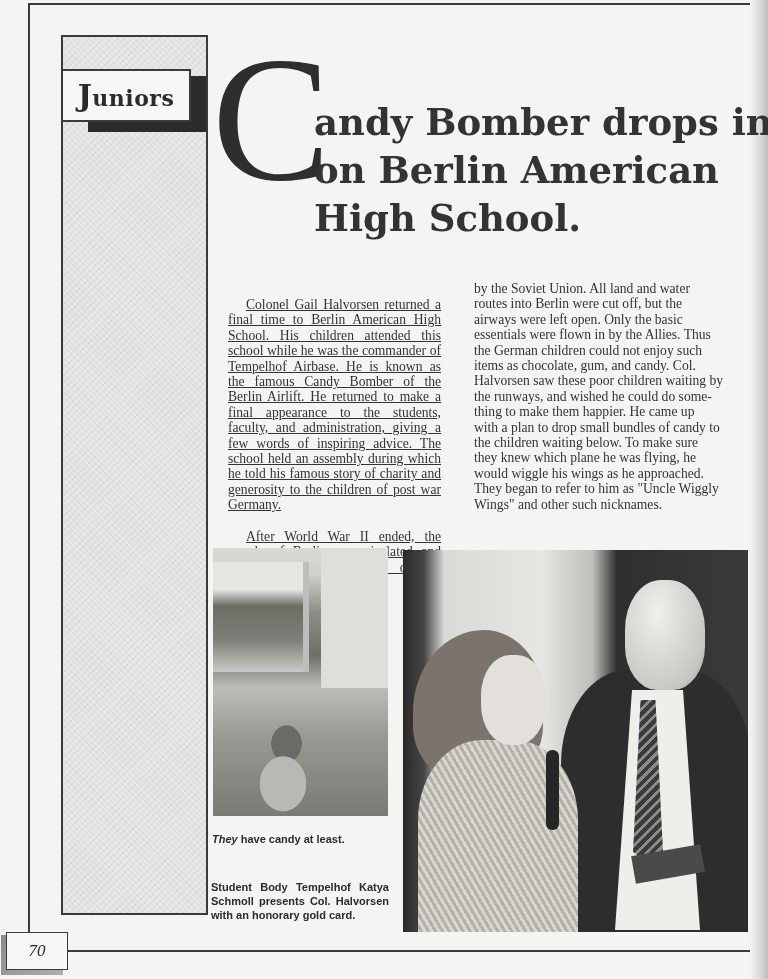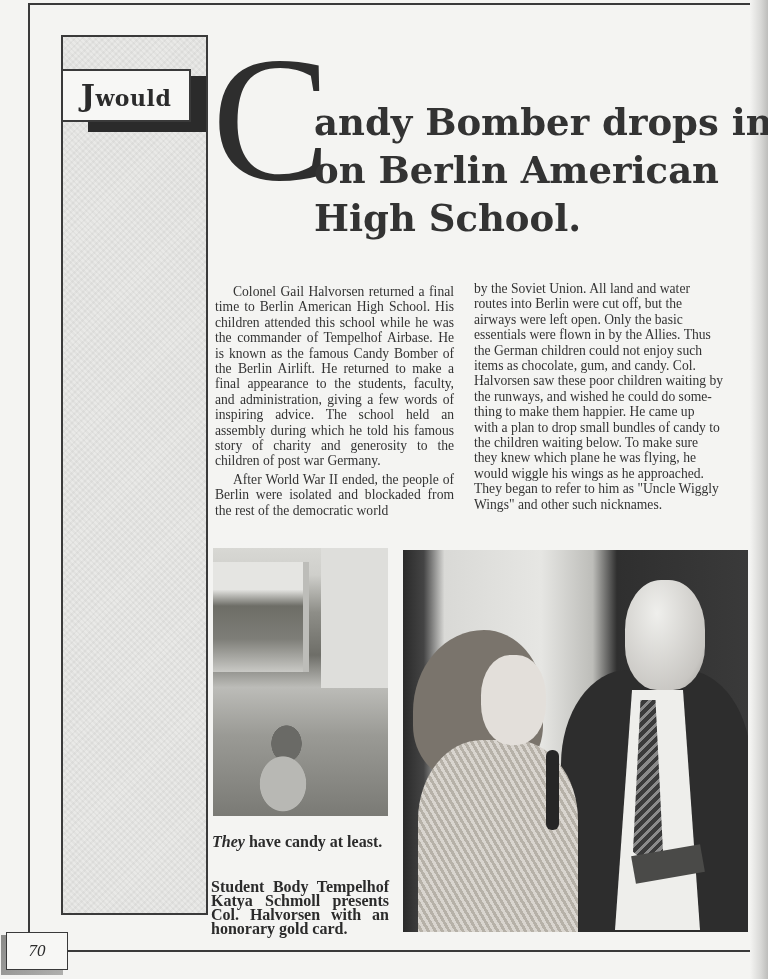--- a/index.html
+++ b/index.html
@@ -49,21 +49,21 @@
     position: absolute; left: 314px; top: 98px; width: 460px;
     font-family: "DejaVu Serif", serif; font-weight: bold; font-size: 37px; line-height: 48px;
     color: #333;
     margin: 0; white-space: nowrap;
   }
   .col {
     position: absolute; font-family: "Liberation Serif", serif; font-size: 13.6px; line-height: 15.4px;
     color: #333;
   }
   .col-left { left: 212px; top: 281px; width: 245px; text-align: justify; }
-  .col-left p { margin: 3px; text-indent: 18px; }
+  .col-left p { margin: 16px; text-indent: 18px; text-decoration: underline; }
   .col-right { left: 474px; top: 281px; width: 300px; white-space: pre-line; }
   .photo {
     position: absolute; overflow: hidden;
   }
   .photo-left {
     left: 213px; top: 548px; width: 175px; height: 268px;
     background:
       radial-gradient(ellipse 38px 45px at 40% 88%, #b8b8b4 0 60%, transparent 62%),
       radial-gradient(ellipse 25px 30px at 42% 73%, #6a6a66 0 60%, transparent 62%),
       linear-gradient(to bottom, #d8d8d4 0, #cfcfcb 10%, #8e8e88 24%, #6e6e68 40%, #bcbcb8 52%, #9a9a95 70%, #7a7a75 100%);
@@ -103,21 +103,21 @@
     background: repeating-linear-gradient(135deg, #3a3a3a 0 4px, #8a8a8a 4px 7px);
     clip-path: polygon(25% 0, 75% 0, 100% 92%, 50% 100%, 0 92%);
   }
   .photo-right .man-head {
     position: absolute; left: 222px; top: 30px; width: 80px; height: 110px; border-radius: 45% 45% 40% 40%;
     background: radial-gradient(ellipse at 40% 30%, #efefec, #c8c6c2 75%, #9c9a96);
   }
   .photo-right .mic { position: absolute; left: 143px; top: 200px; width: 13px; height: 80px; background: #262626; border-radius: 6px; }
   .photo-right .card { position: absolute; left: 230px; top: 300px; width: 70px; height: 28px; background: #4a4a48; transform: rotate(-10deg); }
   .caption {
-    position: absolute; font-family: Liberation Serif, serif; font-weight: bold; font-size: 16px; color: #2b2b2b;
+    position: absolute; font-family: Liberation Sans, sans-serif; font-weight: bold; font-size: 11px; color: #2b2b2b;
   }
   .caption-1 { left: 212px; top: 833px; }
   .caption-1 em { font-style: italic; }
   .caption-2 { left: 211px; top: 880px; width: 178px; line-height: 14px; text-align: justify; }
   .folio-shadow {
     position: absolute; left: 1px; top: 935px; width: 62px; height: 40px;
     background: linear-gradient(135deg, #8a8a88, #b0b0ae);
   }
   .folio {
     position: absolute; left: 6px; top: 932px; width: 60px; height: 36px; background: #f7f7f5;
@@ -127,21 +127,21 @@
 </style>
 </head>
 <body>
 
 <div class="page-frame"></div>
 <div class="right-gutter"></div>
 
 <div class="sidebar-panel"></div>
 <div class="section-tab-shadow"></div>
 <div class="section-tab">
-  <span><span class="cap">J</span><span>would</span></span>
+  <span><span class="cap">J</span><span>uniors</span></span>
 </div>
 
 <div class="drop-cap">C</div>
 <h1 class="headline">
   <div>andy Bomber drops in</div>
   <div>on Berlin American</div>
   <div>High School.</div>
 </h1>
 
 <div class="col col-left">

